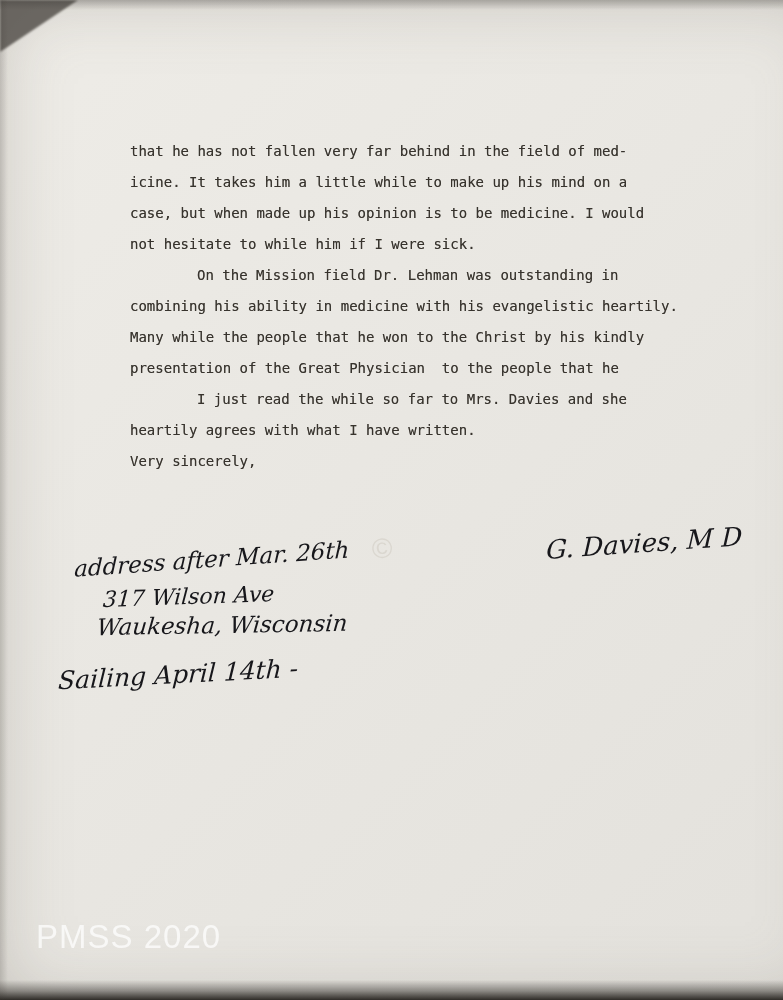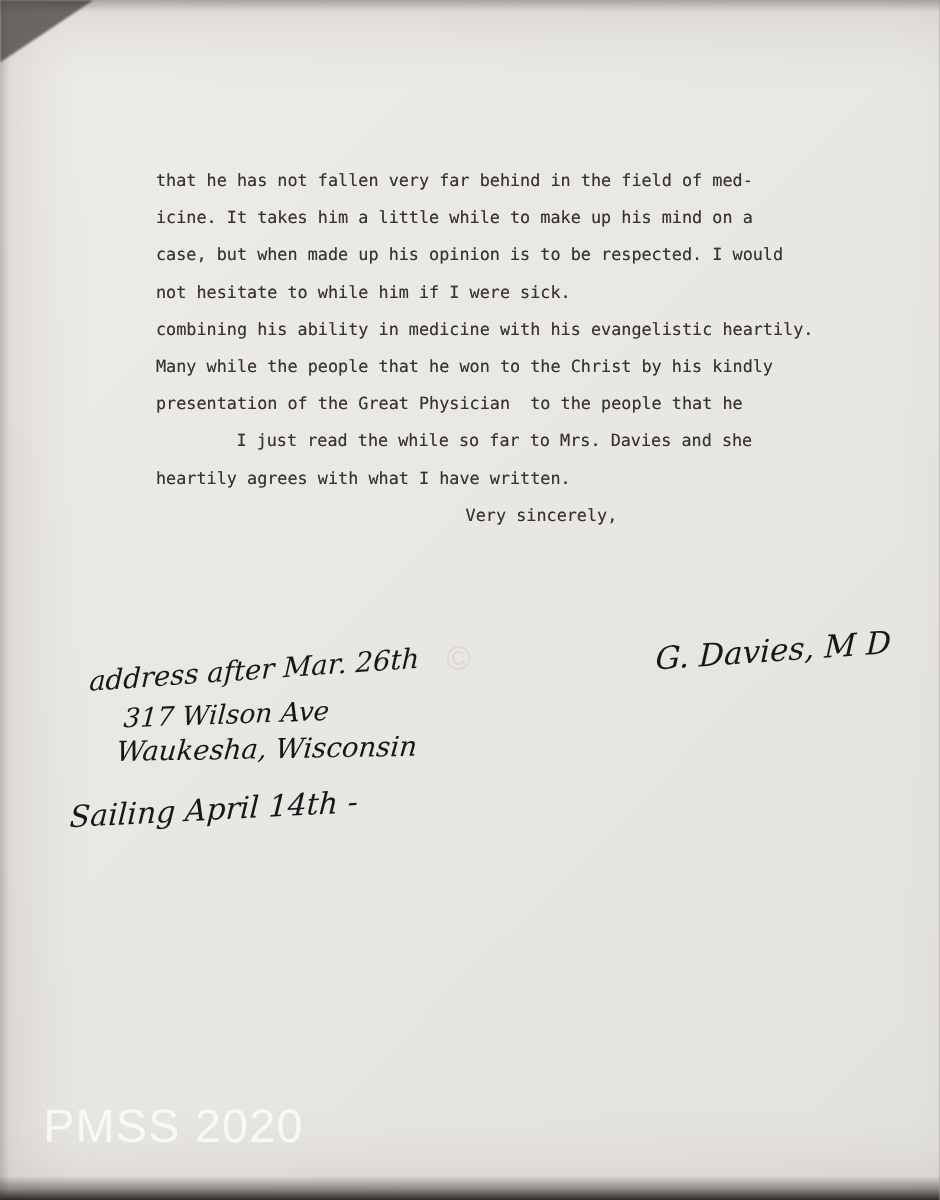--- a/index.html
+++ b/index.html
@@ -59,21 +59,21 @@
     top: 136px;
     left: 130px;
     width: 560px;
     color: #37332d;
     font-size: 14px;
     line-height: 31px;
     text-shadow: 0 0 0.5px rgba(55,51,45,0.55);
   }
   .tl { white-space: pre; }
   .tl.indent { padding-left: 67px; }
-  .tl.closing { margin-left: 258px; }
+  .tl.closing { }
   .tl.typed-sig { margin-left: 393px; }
 
   
   .hw {
     position: absolute;
     font-family: "DejaVu Serif", serif;
     font-style: italic;
     color: #17171b;
     white-space: nowrap;
   }
@@ -111,36 +111,37 @@
     color: rgba(214, 210, 202, 0.75);
     font-family: "Liberation Sans", sans-serif;
     transform: rotate(-8deg);
   }
 
   
   .watermark {
     position: absolute;
     top: 918px; left: 36px;
     font-family: "Liberation Sans", sans-serif;
-    font-size: 39px;
+    font-size: 33px;
     letter-spacing: 1px;
     color: rgba(255, 255, 255, 0.72);
   }
 </style>
 </head>
 <body>
 
 <div class="paper">
 
   <div class="typed">
     <div class="tl">that he has not fallen very far behind in the field of med-</div>
     <div class="tl">icine. It takes him a little while to make up his mind on a</div>
-    <div class="tl">case, but when made up his opinion is to be respected. I would</div>
+    <div class="tl">case, but when made up his opinion is to be medicine. I would</div>
     <div class="tl">not hesitate to while him if I were sick.</div>
 
+    <div class="tl indent">On the Mission field Dr. Lehman was outstanding in</div>
     <div class="tl">combining his ability in medicine with his evangelistic heartily.</div>
     <div class="tl">Many while the people that he won to the Christ by his kindly</div>
     <div class="tl">presentation of the Great Physician  to the people that he</div>
 
     <div class="tl indent">I just read the while so far to Mrs. Davies and she</div>
     <div class="tl">heartily agrees with what I have written.</div>
 
     <div class="tl closing">Very sincerely,</div>
   </div>
 

